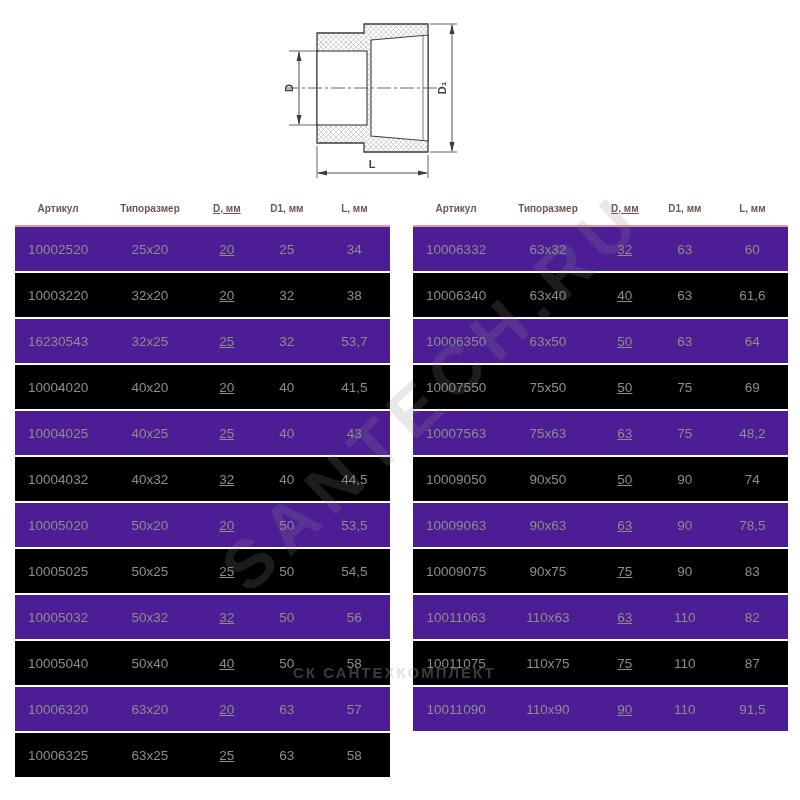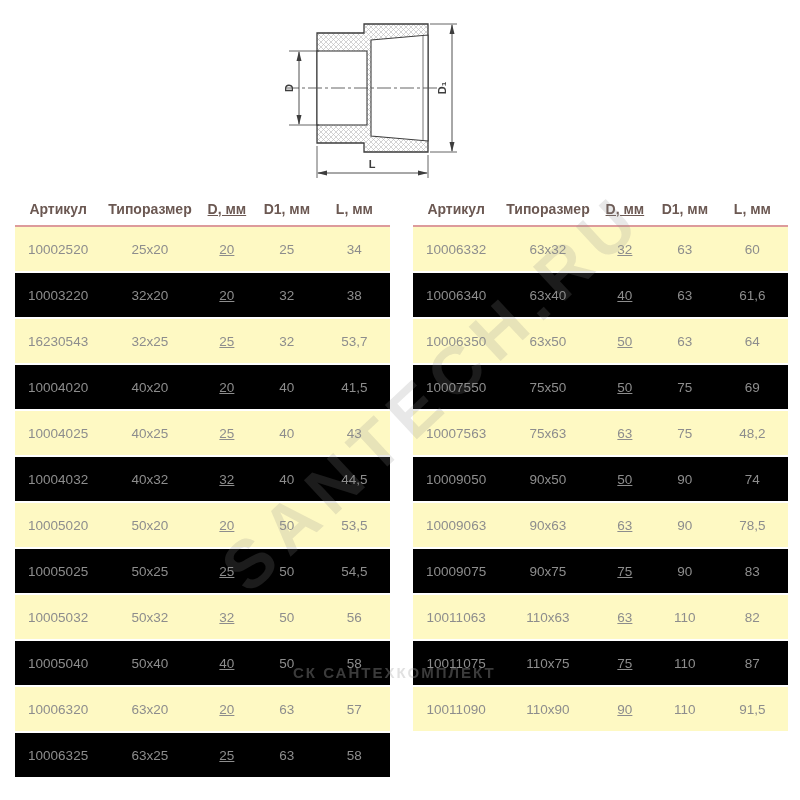--- a/index.html
+++ b/index.html
@@ -10,25 +10,25 @@
 
   
   .drawing{position:absolute;left:281px;top:2px;width:186px;height:186px;}
 
   
   .spec-table{position:absolute;top:192px;width:375px;}
   .spec-table.left{left:15px;}
   .spec-table.right{left:413px;}
   .t-head{display:flex;height:33px;align-items:center;}
   .t-head .th{
-    font-size:14px;font-weight:bold;color:#6B5852;text-align:center;
+    font-size:10px;font-weight:bold;color:#6B5852;text-align:center;
   }
   .accent-line{height:2px;background:#dd9b9b;width:100%;}
   .t-body .tr{display:flex;height:44px;align-items:center;border-bottom:2px solid #ffffff;}
-  .t-body .tr.odd{background:#fef9c3;}
+  .t-body .tr.odd{background:#4c1d95;}
   .t-body .tr.even{background:#000000;}
   .t-body .td{font-size:13.5px;color:#8D8D8D;text-align:center;}
   .c0{width:23%;}
   .c1{width:26%;}
   .c2{width:15%;text-decoration:underline;}
   .c3{width:17%;}
   .c4{width:19%;}
 
   
   .wm-large{

